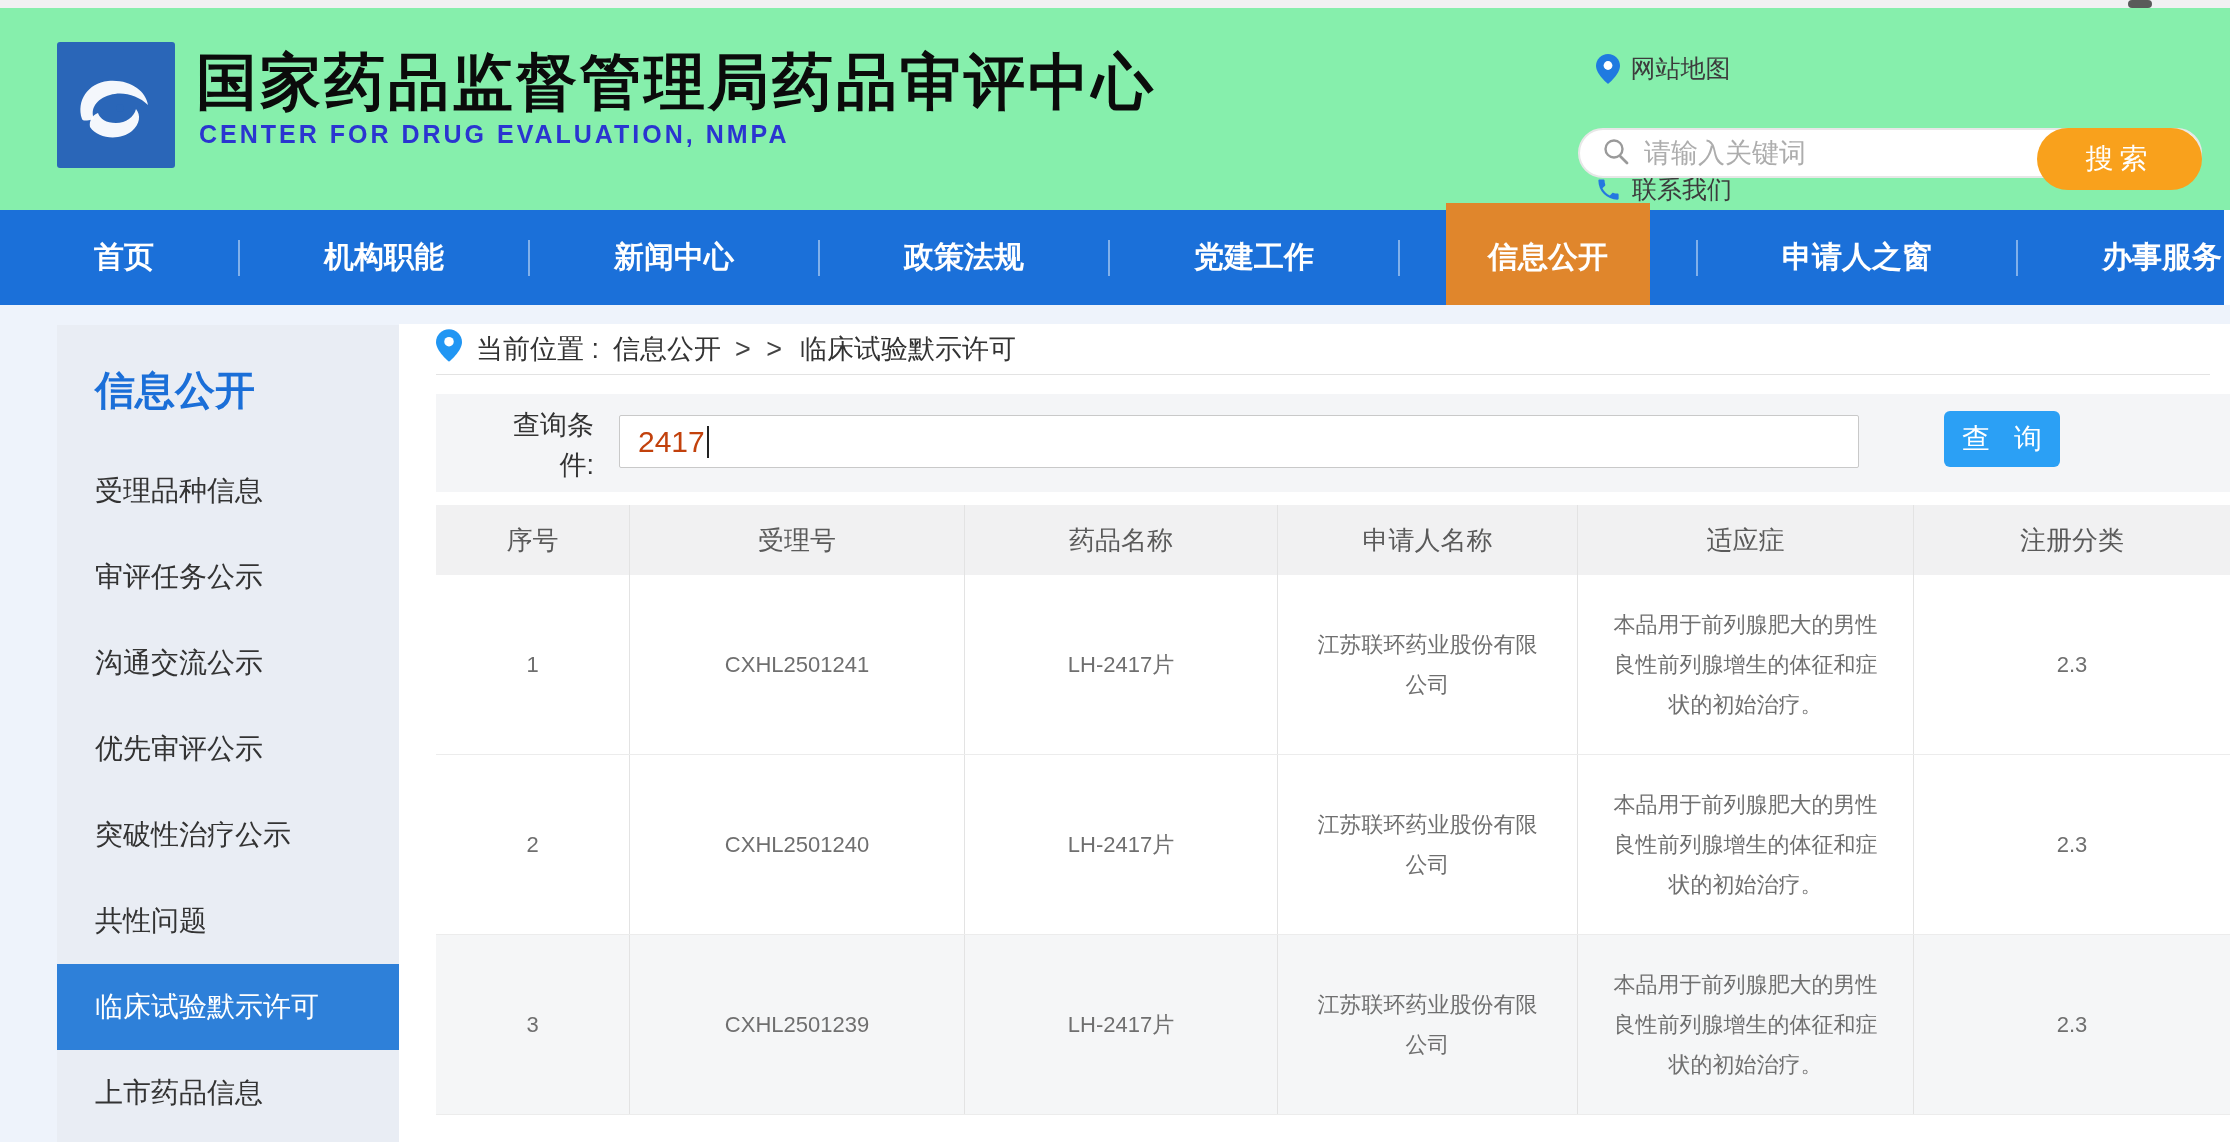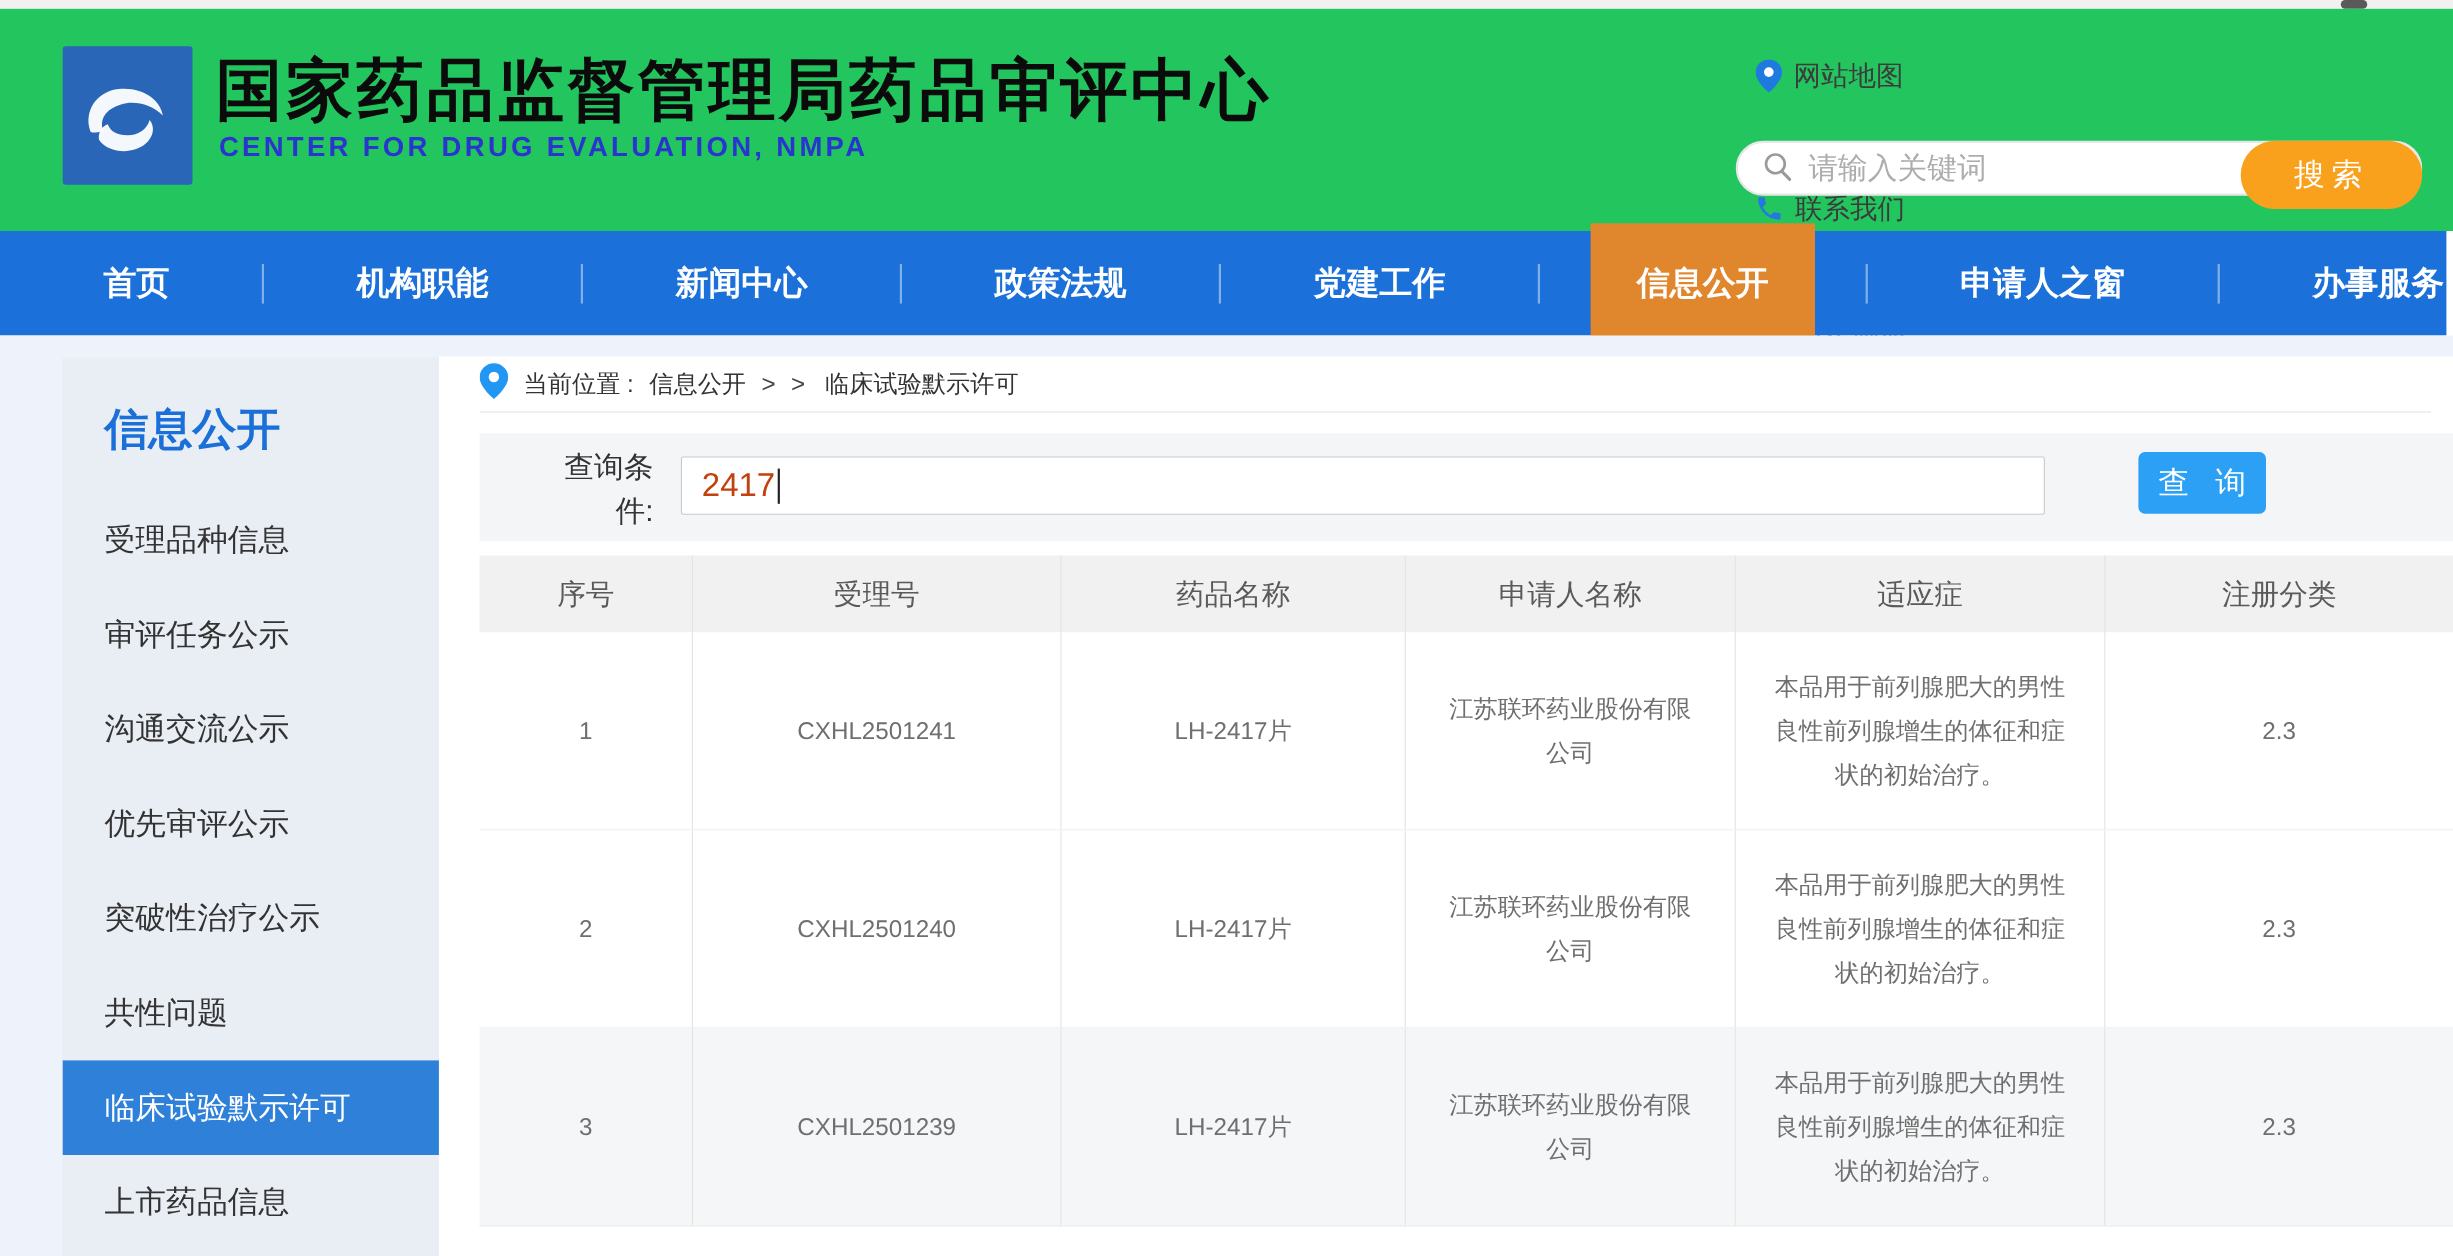--- a/index.html
+++ b/index.html
@@ -6,21 +6,21 @@
   html,body { width:2230px; height:1142px; }
   body {
     position:relative; overflow:hidden; background:#fff;
     font-family:"Liberation Sans", sans-serif; color:#333;
   }
   
   .top-strip { position:absolute; left:0; top:0; width:2230px; height:8px; background:#f1f1f2; }
   .top-thumb { position:absolute; left:2128px; top:0; width:24px; height:8px; background:#5a5a5a; border-radius:4px; }
 
   
-  .site-header { position:absolute; left:0; top:8px; width:2230px; height:202px; background:#22c55e; }
+  .site-header { position:absolute; left:0; top:8px; width:2230px; height:202px; background:#86efac; }
   .logo { position:absolute; left:57px; top:34px; width:118px; height:126px; background:#2a66b8; border-radius:3px;
           display:flex; align-items:center; justify-content:center; }
   .site-title { position:absolute; left:196px; top:34px; font-size:61px; font-weight:bold; color:#0b0b0b; letter-spacing:3px; white-space:nowrap; }
   .site-sub   { position:absolute; left:199px; top:112px; font-size:25px; font-weight:bold; color:var(--subtitle-blue); letter-spacing:3px; white-space:nowrap; }
 
   .top-links { position:absolute; left:1592px; top:44px; display:flex; gap:88px; align-items:center; font-size:25px; color:#3c3c3c;flex-direction:column; }
   .top-link { display:flex; align-items:center; gap:10px; cursor:pointer; white-space:nowrap; }
   .top-link svg { display:block; }
 
   .search-wrap { position:absolute; left:1578px; top:120px; width:624px; height:50px; }
@@ -42,21 +42,21 @@
   .content { position:absolute; left:0; top:305px; width:2230px; height:837px; background:#eef3fb; }
 
   .sidebar { position:absolute; left:57px; top:20px; width:343px; height:817px; background:#e9edf4; }
   .sidebar-title { padding:38px 0 8px 38px; font-size:40px; font-weight:bold; color:var(--side-title-blue); }
   .side-list { margin-top:22px; }
   .side-item { height:86px; display:flex; align-items:center; padding-left:38px; font-size:28px; color:#333; cursor:pointer; }
   .side-item.active { background:var(--side-active-blue); color:#fff; }
 
   .main { position:absolute; left:399px; top:19px; width:1831px; height:818px; background:#fff; padding-left:37px; }
 
-  .breadcrumb { height:51px; display:flex; align-items:center; gap:14px; font-size:22px; color:#333;
+  .breadcrumb { height:51px; display:flex; align-items:center; gap:14px; font-size:27px; color:#333;
                 border-bottom:1px solid #e3e3e3; margin-right:20px; }
   .breadcrumb svg { flex:none; }
   .crumb-sep { color:#444; letter-spacing:4px; }
 
   .query-panel { position:relative; margin-top:19px; height:98px; background:#f4f5f7; }
   .query-label { position:absolute; left:48px; top:11px; width:110px; text-align:right; font-size:27px; color:#333; line-height:40px; }
   .query-input { position:absolute; left:183px; top:21px; width:1240px; height:53px; background:#fff;
                  border:1px solid #c9c9c9; border-radius:2px; display:flex; align-items:center; padding-left:18px;
                  font-size:30px; color:#c2410c; cursor:text; }
   .caret { width:2px; height:32px; background:#222; margin-left:2px; animation:blink 1s steps(1) infinite; }

